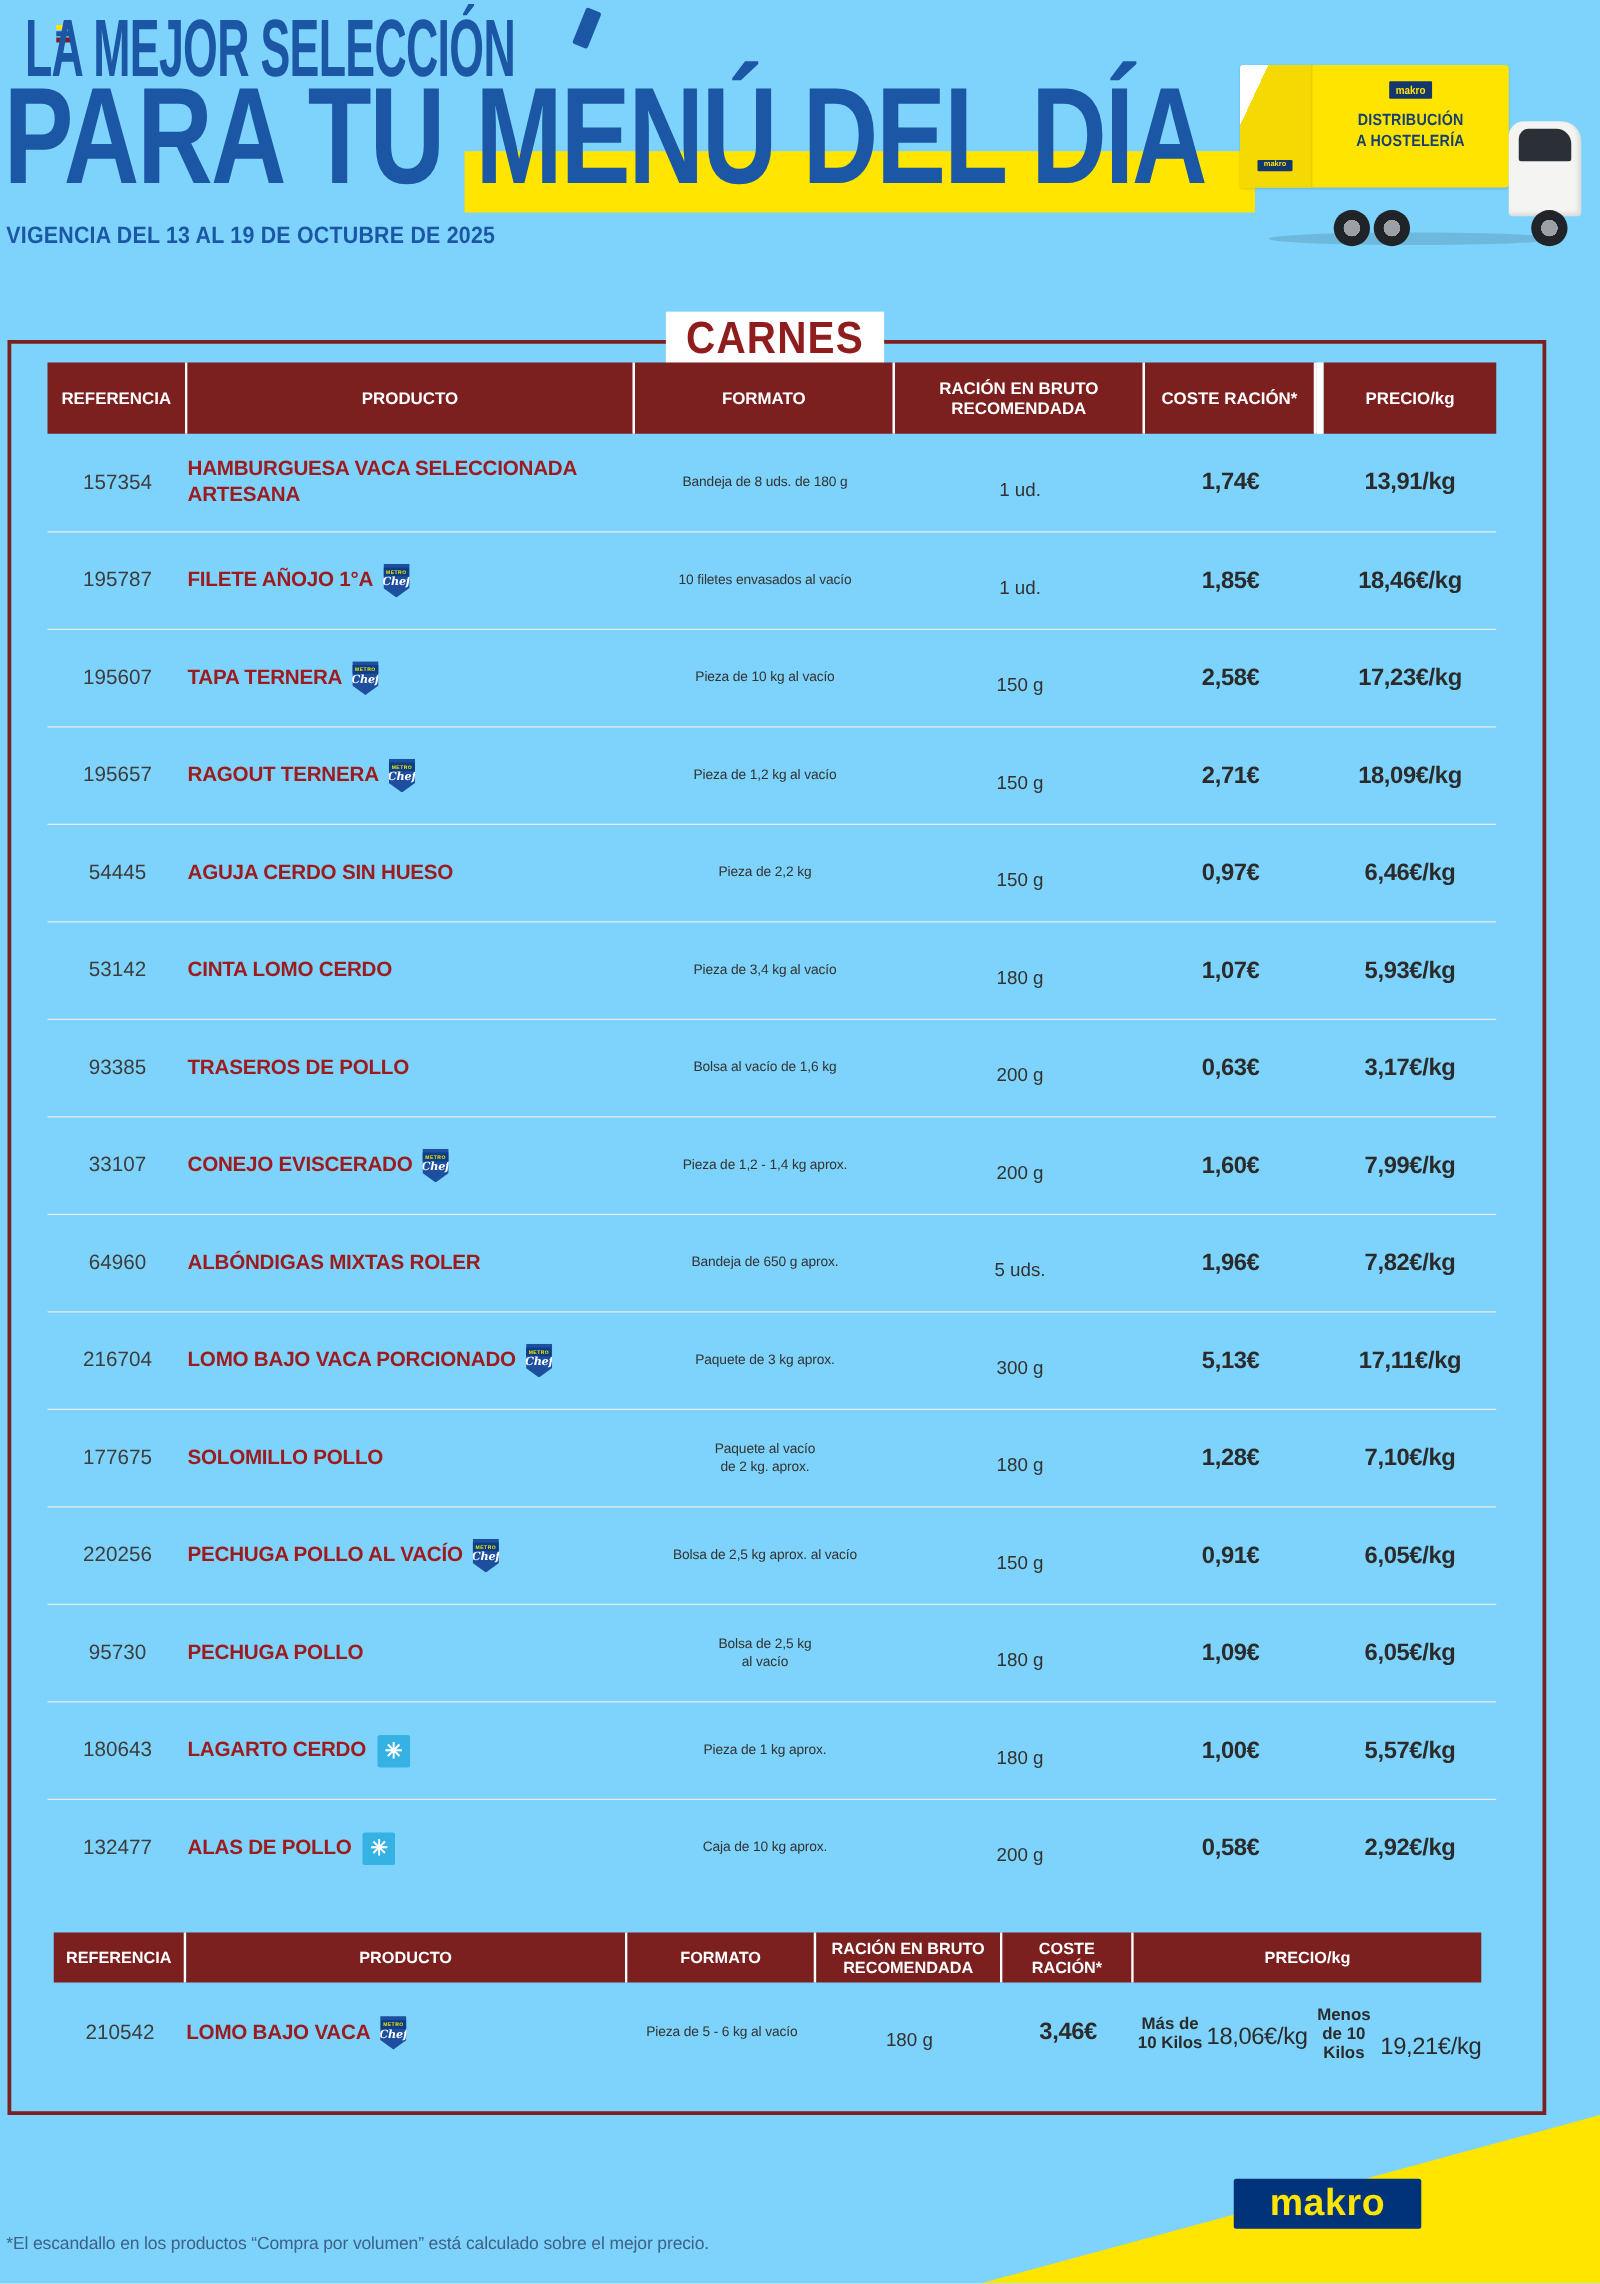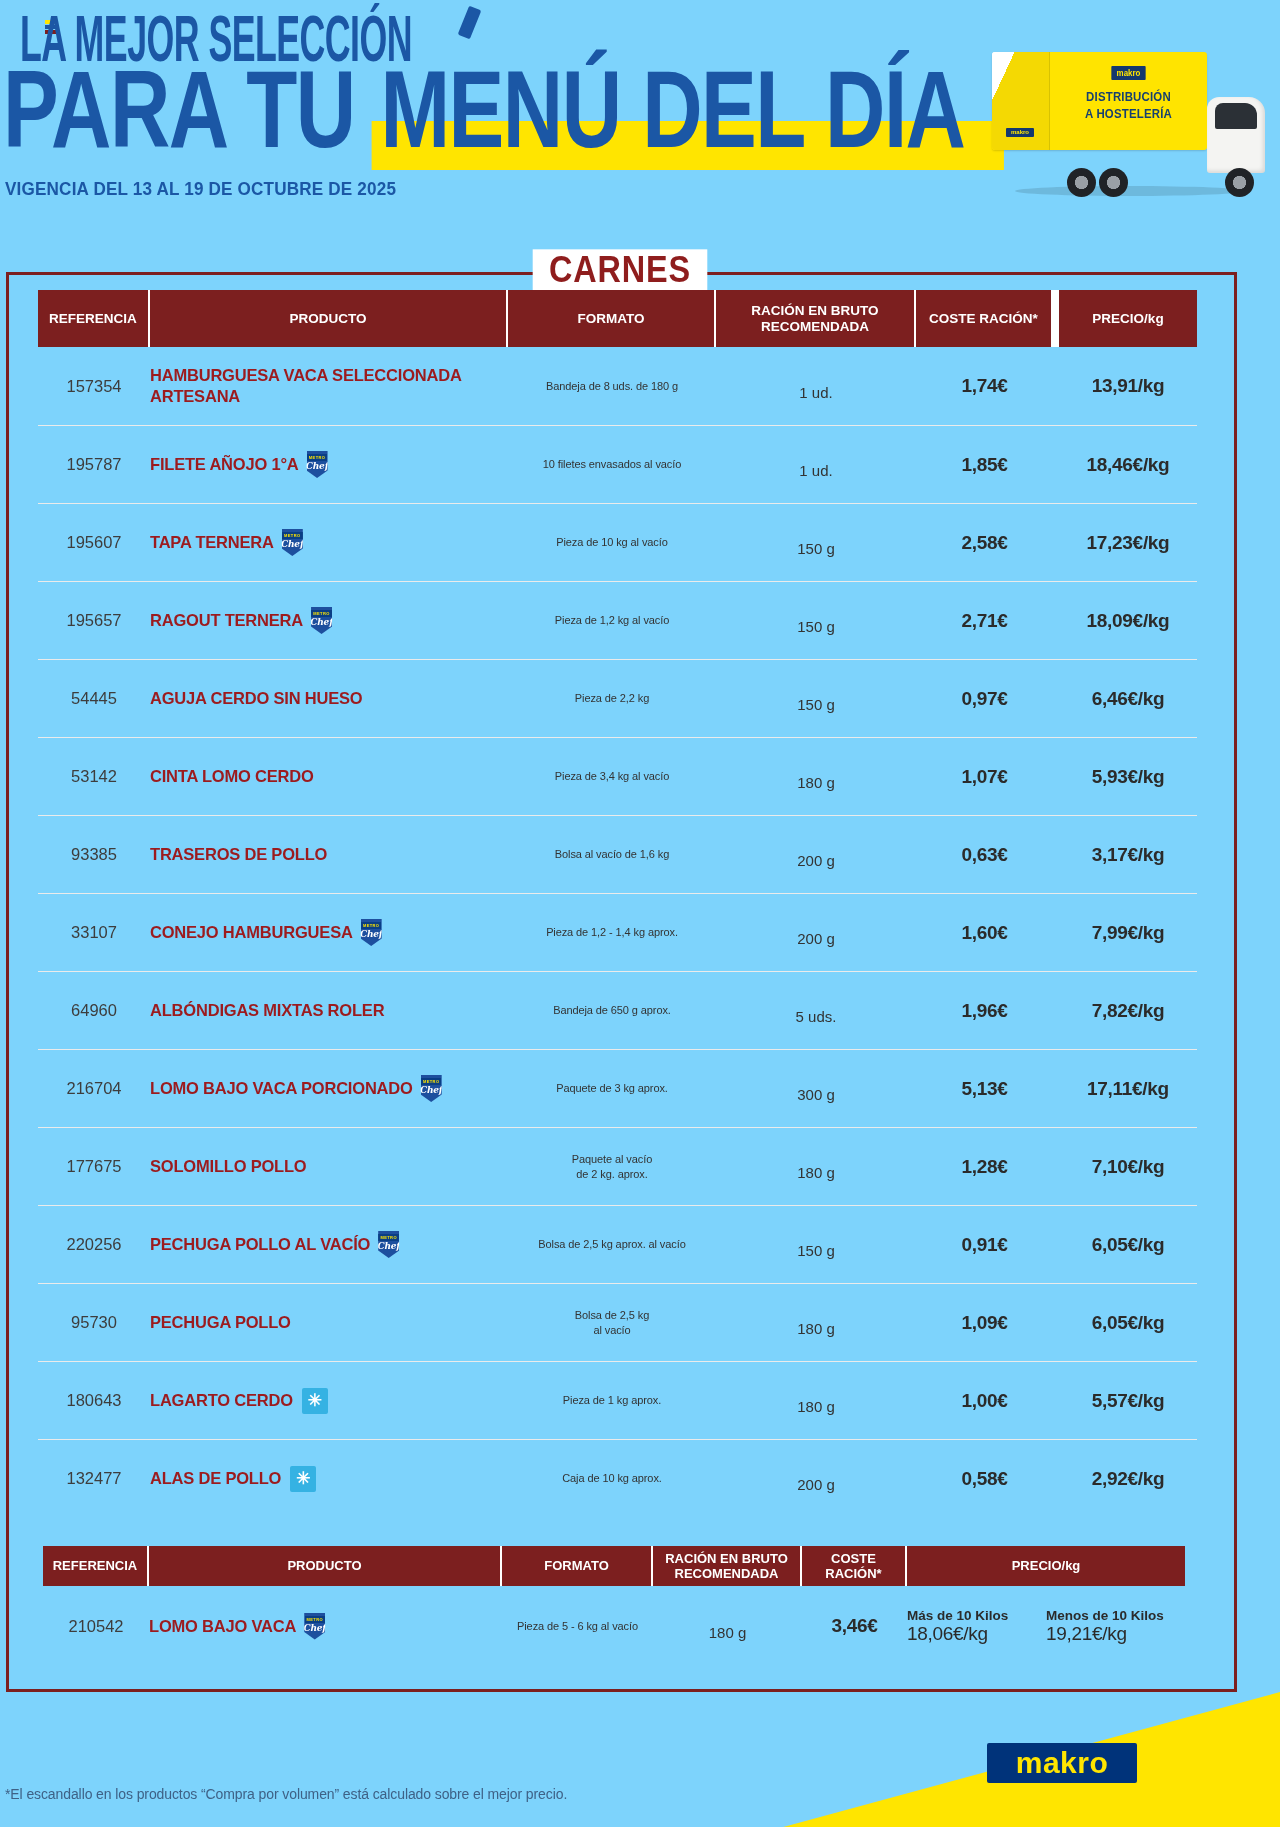--- a/index.html
+++ b/index.html
@@ -77,21 +77,21 @@
   .frozen-badge { display:inline-flex; align-items:center; justify-content:center; flex:none;
         width:26px; height:26px; background:#35b2e3; color:#fff; font-size:17px; margin-left:9px; border-radius:2px; }
 
   
   .t-vol { position:absolute; left:43px; top:1546px; width:1142px; }
   .t-vol .thead { height:40px; }
   .t-vol .th { font-size:13px; }
   .v-ref { width:106px; } .v-prod { width:353px; } .v-fmt { width:151px; }
   .v-rac { width:149px; } .v-cost { width:105px; } .v-pre { width:278px; }
   .t-vol .row { height:80px; border-top:none; }
-  .tier { width:139px; display:flex; flex-direction:column; align-items:flex-start; justify-content:center; }
+  .tier { width:139px; display:flex; flex-direction:row; align-items:flex-end; justify-content:center; }
   .tier-label { font-size:13.5px; font-weight:bold; color:#2b2b2b; }
   .tier-value { font-size:19px; font-weight:normal; color:#2b2b2b; letter-spacing:-.3px; }
 
   
   .wedge { position:absolute; left:0; top:1692px; width:1280px; height:135px; background:#ffe500;
         clip-path:polygon(100% 0, 100% 100%, 61.2% 100%); }
   .makro-logo { position:absolute; left:987px; top:1743px; width:150px; height:40px; background:#00337a;
         color:#ffe500; font-size:30px; font-weight:bold; letter-spacing:.5px;
         display:flex; align-items:center; justify-content:center; border-radius:2px; }
   .disclaimer { position:absolute; left:5px; top:1786px; font-size:14px; color:#3e6186; letter-spacing:-.1px; }
@@ -245,21 +245,21 @@
       <div class="c c-fmt b-fmt">Bolsa al vacío de 1,6 kg</div>
       <div class="c c-rac b-rac">200 g</div>
       <div class="c c-cost b-cost">0,63€</div>
       <div class="c c-gap"></div>
       <div class="c c-pre b-pre">3,17€/kg</div>
     </div>
 
     <div class="row">
       <div class="c c-ref b-ref">33107</div>
       <div class="c c-prod b-prod">
-        <span>CONEJO HAMBURGUESA</span>
+        <span>CONEJO EVISCERADO</span>
         <span class="chef-badge">
           <span class="chef-top">METRO</span>
           <span class="chef-script">Chef</span>
         </span>
 
       </div>
       <div class="c c-fmt b-fmt">Pieza de 1,2 - 1,4 kg aprox.</div>
       <div class="c c-rac b-rac">200 g</div>
       <div class="c c-cost b-cost">1,60€</div>
       <div class="c c-gap"></div>

